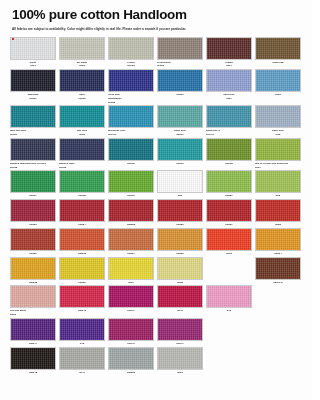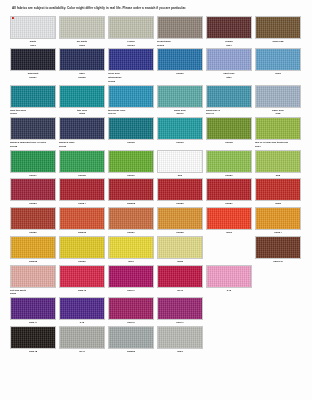--- a/index.html
+++ b/index.html
@@ -97,20 +97,21 @@
   }
   .label.left {
     text-align: left;
   }
 </style>
 </head>
 <body>
 
 <div class="page">
 
+  <div class="title">100% pure cotton Handloom</div>
 
   <div class="disclaimer">All fabrics are subject to availability. Color might differ slightly in real life. Please order a swatch if you are particular.</div>
 
   <div class="grid">
       <div class="row">
         <div class="cell">
           <div class="swatch textured" style="background: rgb(226, 227, 229);">
             <span class="marker"></span>
           </div>
           <div class="label" style="white-space: pre-line;">white

